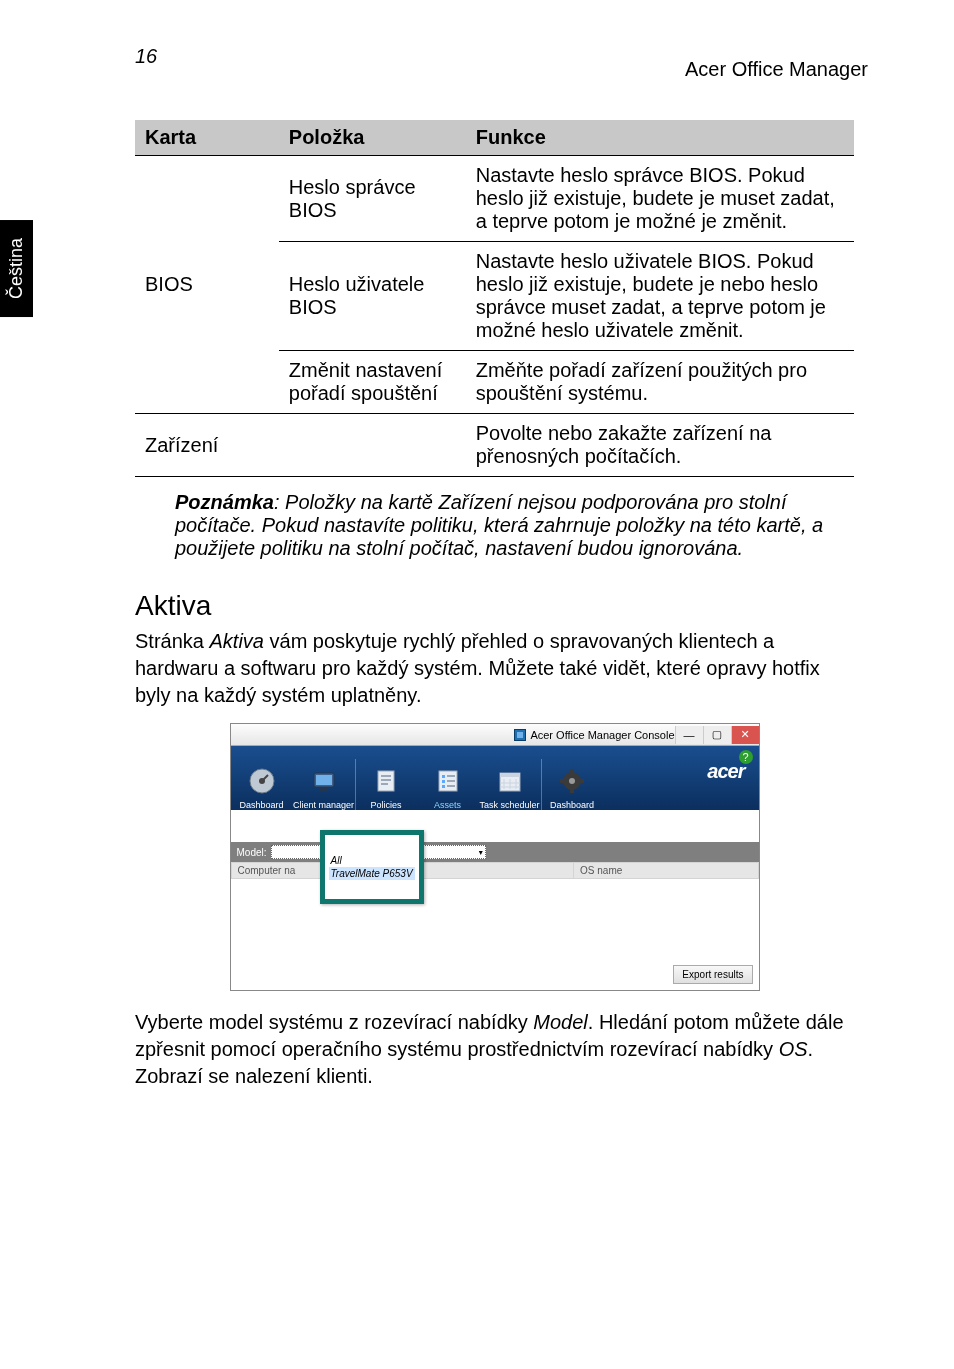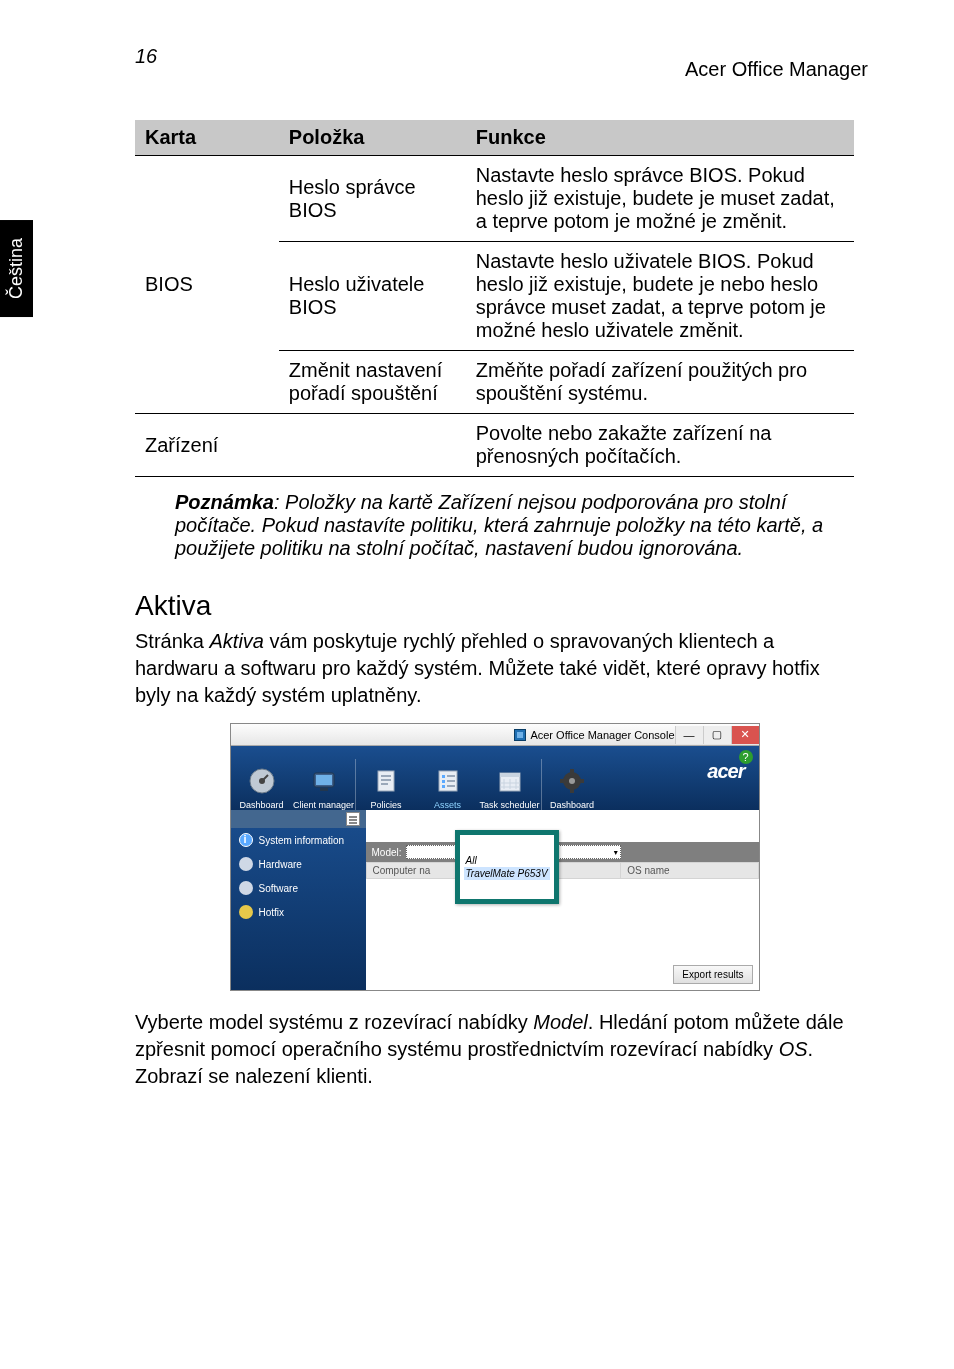--- a/index.html
+++ b/index.html
@@ -199,41 +199,20 @@
                   <rect x="2" y="12" width="5" height="4"></rect>
                   <rect x="21" y="12" width="5" height="4"></rect>
                 </g>
               </svg>
             </div>
           <div class="lbl">Dashboard</div>
         </div>
       </div>
 
       <div class="app-body">
-        <div class="sidebar">
-          <div class="topstrip">
-            <span class="doc-ico"></span>
-          </div>
-          <div class="sbitem">
-            <span class="sicon sysinfo-ico"></span>
-            <span>System information</span>
-          </div>
-          <div class="sbitem">
-            <span class="sicon hw-ico"></span>
-            <span>Hardware</span>
-          </div>
-          <div class="sbitem">
-            <span class="sicon sw-ico"></span>
-            <span>Software</span>
-          </div>
-          <div class="sbitem">
-            <span class="sicon hotfix-ico"></span>
-            <span>Hotfix</span>
-          </div>
-        </div>
 
         <div class="main">
           <div class="filterbar">
             <span>Model:</span>
             <div class="dd">
                 <span class="arrow">▾</span>
               </div>
             <span>OS:</span>
             <div class="dd small">
                 <span class="arrow">▾</span>

